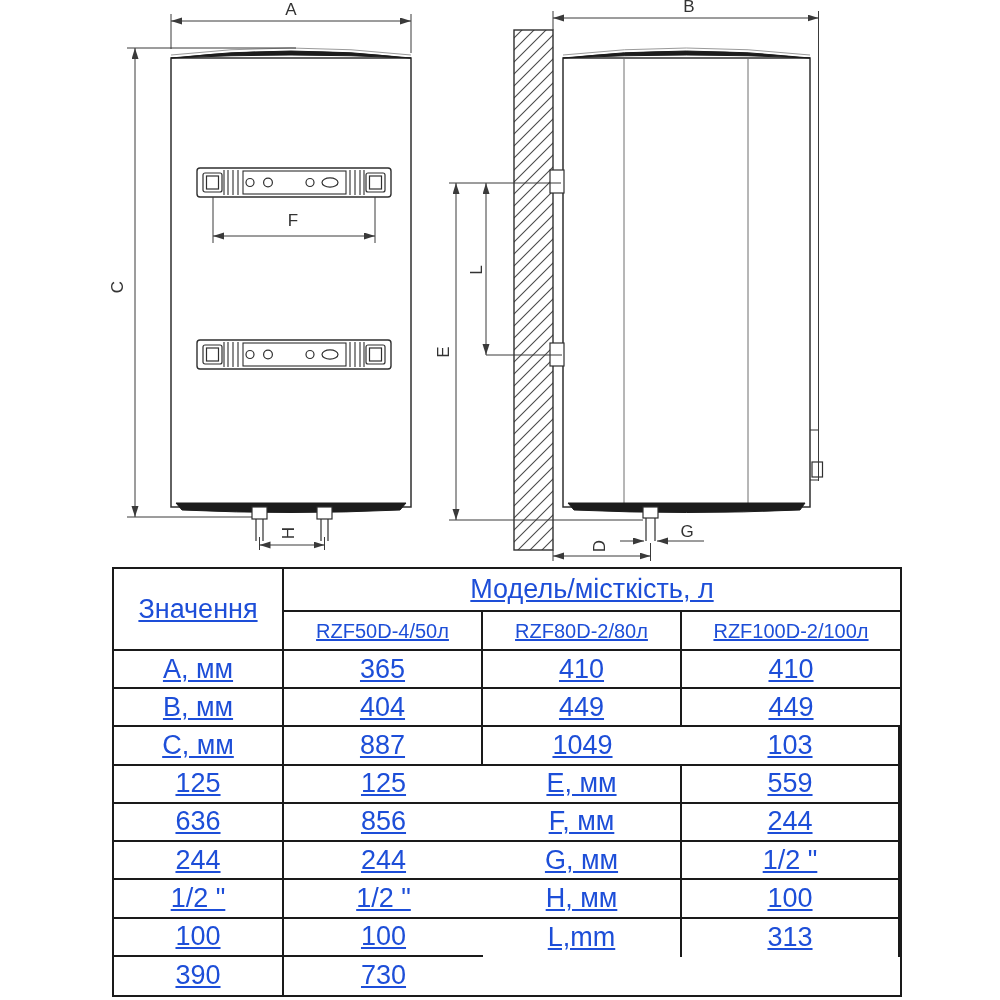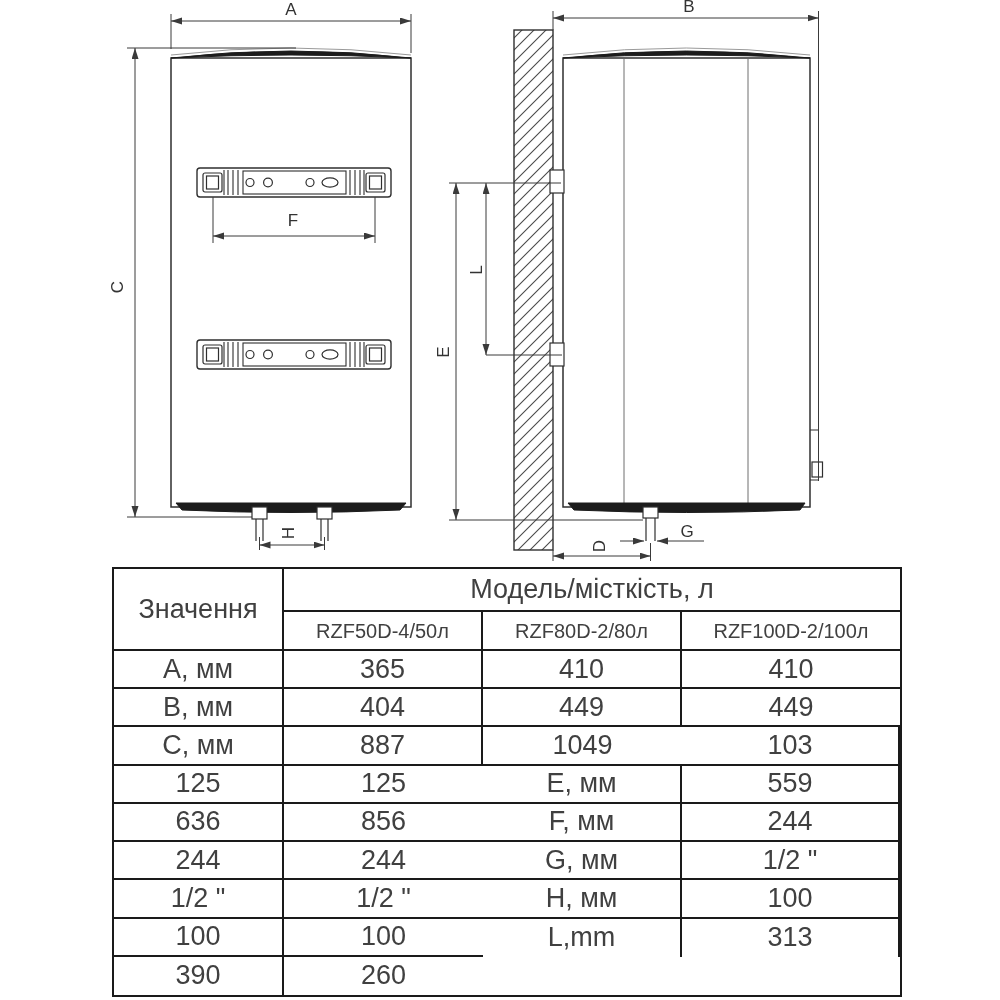--- a/index.html
+++ b/index.html
@@ -11,21 +11,21 @@
     font-family:"Liberation Sans","DejaVu Sans",sans-serif;
     font-size:17px;fill:#333;
   }
   .spec-table{
     position:absolute;left:112px;top:567px;width:790px;height:430px;
     display:grid;
     grid-template-columns:170px 199px 199px 1fr;
     grid-template-rows:43px 39px repeat(9,1fr);
     border:2px solid #1a1a1a;
     box-sizing:border-box;
-    color:#404040;font-size:27px;
+    color:#1d4ed8;font-size:27px;text-decoration:underline;
   }
   .cell{
     display:flex;align-items:center;justify-content:center;
     box-sizing:border-box;border:0 solid #1a1a1a;
     white-space:nowrap;line-height:1;
   }
   .br{border-right-width:2px;}
   .bb{border-bottom-width:2px;}
   .corner{grid-area:1/1/3/2;}
   .group{grid-area:1/2/2/5;}
@@ -209,16 +209,16 @@
     <div class="cell bb">1/2 "</div>
 
     <div class="cell br bb">H, мм</div>
     <div class="cell br bb">100</div>
     <div class="cell br bb">100</div>
     <div class="cell bb">100</div>
 
     <div class="cell br">L,mm</div>
     <div class="cell br">313</div>
     <div class="cell br">390</div>
-    <div class="cell">260</div>
+    <div class="cell">730</div>
   </div>
 
 </div>
 
 </body></html>

